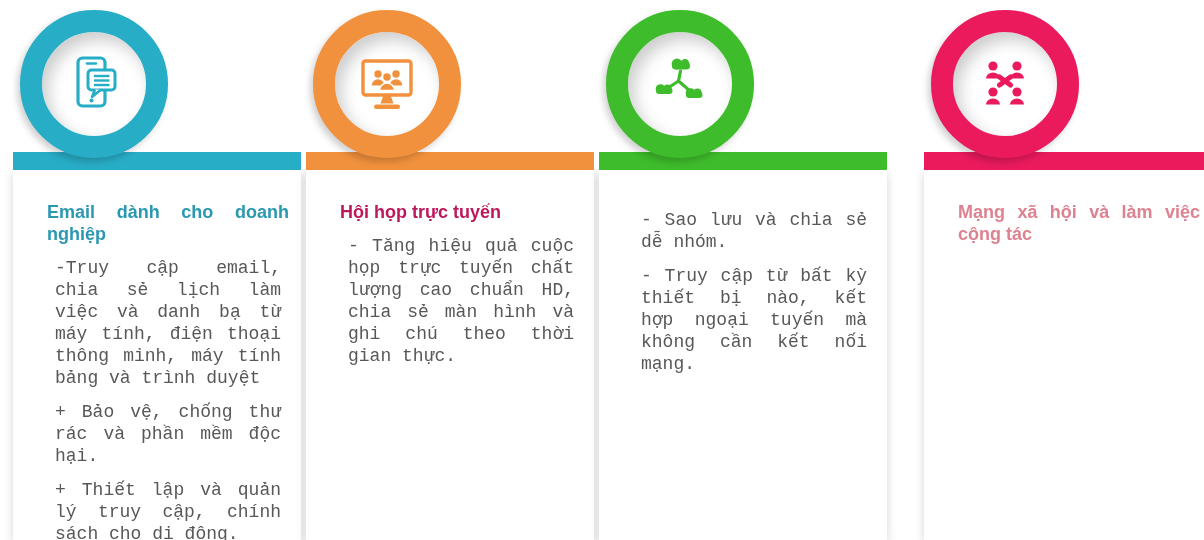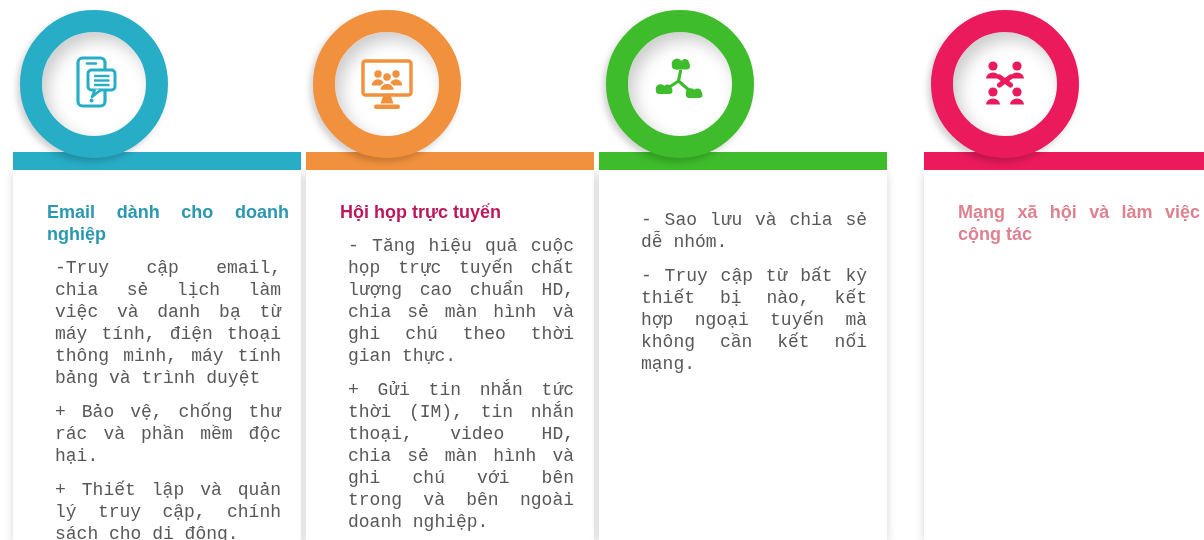--- a/index.html
+++ b/index.html
@@ -90,21 +90,20 @@
         <circle cx="33" cy="26" r="4.5" stroke="#ffffff" stroke-width="1.5"></circle>
         <path d="M25.5 39.5 a7.5 7.5 0 0 1 15 0 z" stroke="#ffffff" stroke-width="1.5"></path>
         <path d="M29.5 44 h7 l3 8.5 h-13 z"></path>
         <rect x="20" y="53.5" width="26" height="4.5" rx="2.2"></rect>
       </svg>
     </div>
     <div class="bar"></div>
     <div class="card">
       <h3 class="title">Hội họp trực tuyến</h3>
       <p>- Tăng hiệu quả cuộc họp trực tuyến chất lượng cao chuẩn HD, chia sẻ màn hình và ghi chú theo thời gian thực.</p>
-      <p>+ Gửi tin nhắn tức thời (IM), tin nhắn thoại, video HD, chia sẻ màn hình và ghi chú với bên trong và bên ngoài doanh nghiệp.</p>
     </div>
   </div>
 
   <div class="col col2">
     <div class="ring">
       <svg width="66" height="66" viewBox="0 0 66 66" fill="currentColor">
         <g stroke="currentColor" stroke-width="3.2" stroke-linecap="round">
           <line x1="31.5" y1="30" x2="33.5" y2="20"></line>
           <line x1="31.5" y1="30" x2="21" y2="37"></line>
           <line x1="31.5" y1="30" x2="43" y2="40"></line>

